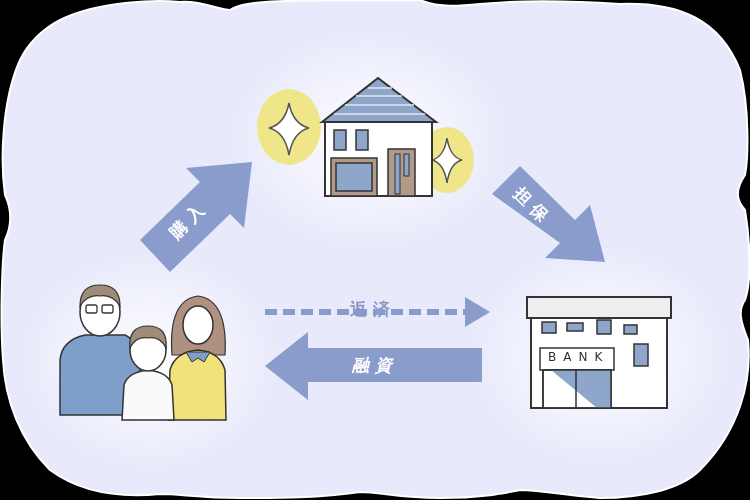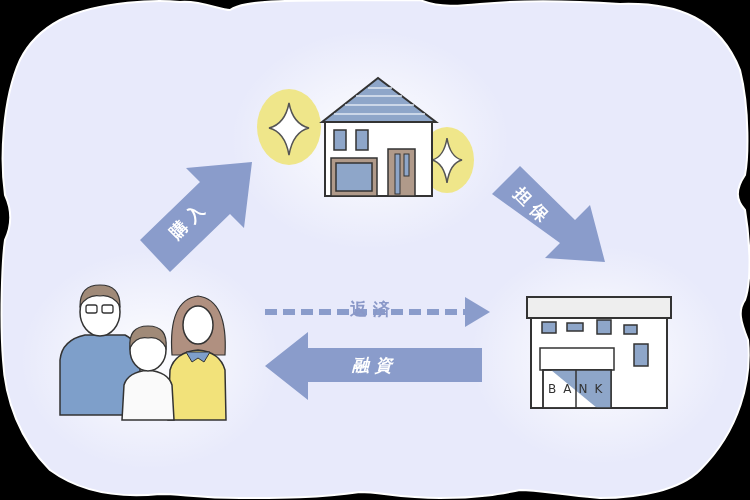--- a/index.html
+++ b/index.html
@@ -103,14 +103,14 @@
   <g>
     <polygon points="482,348 308,348 308,332 265,366 308,400 308,382 482,382" fill="#8a9ccb"></polygon>
   </g>
 </svg>
 
 
 <div class="label" style="left:166px; top:208px; transform:rotate(-45deg);">購入</div>
 <div class="label" style="left:510px; top:195px; transform:rotate(45deg);">担保</div>
 <div class="label label-dark" style="left:350px; top:278px;margin-top:20px;">返済</div>
 <div class="label" style="left:352px; top:354px;font-style:italic;">融資</div>
-<div class="label" style="left:548px; top:350px; color:#333; font-size:12px; letter-spacing:7px; font-weight:normal;margin-top:32px;">BANK</div>
+<div class="label" style="left:548px; top:350px; color:#333; font-size:12px; letter-spacing:7px; font-weight:normal;">BANK</div>
 </div>
 
 </body></html>

